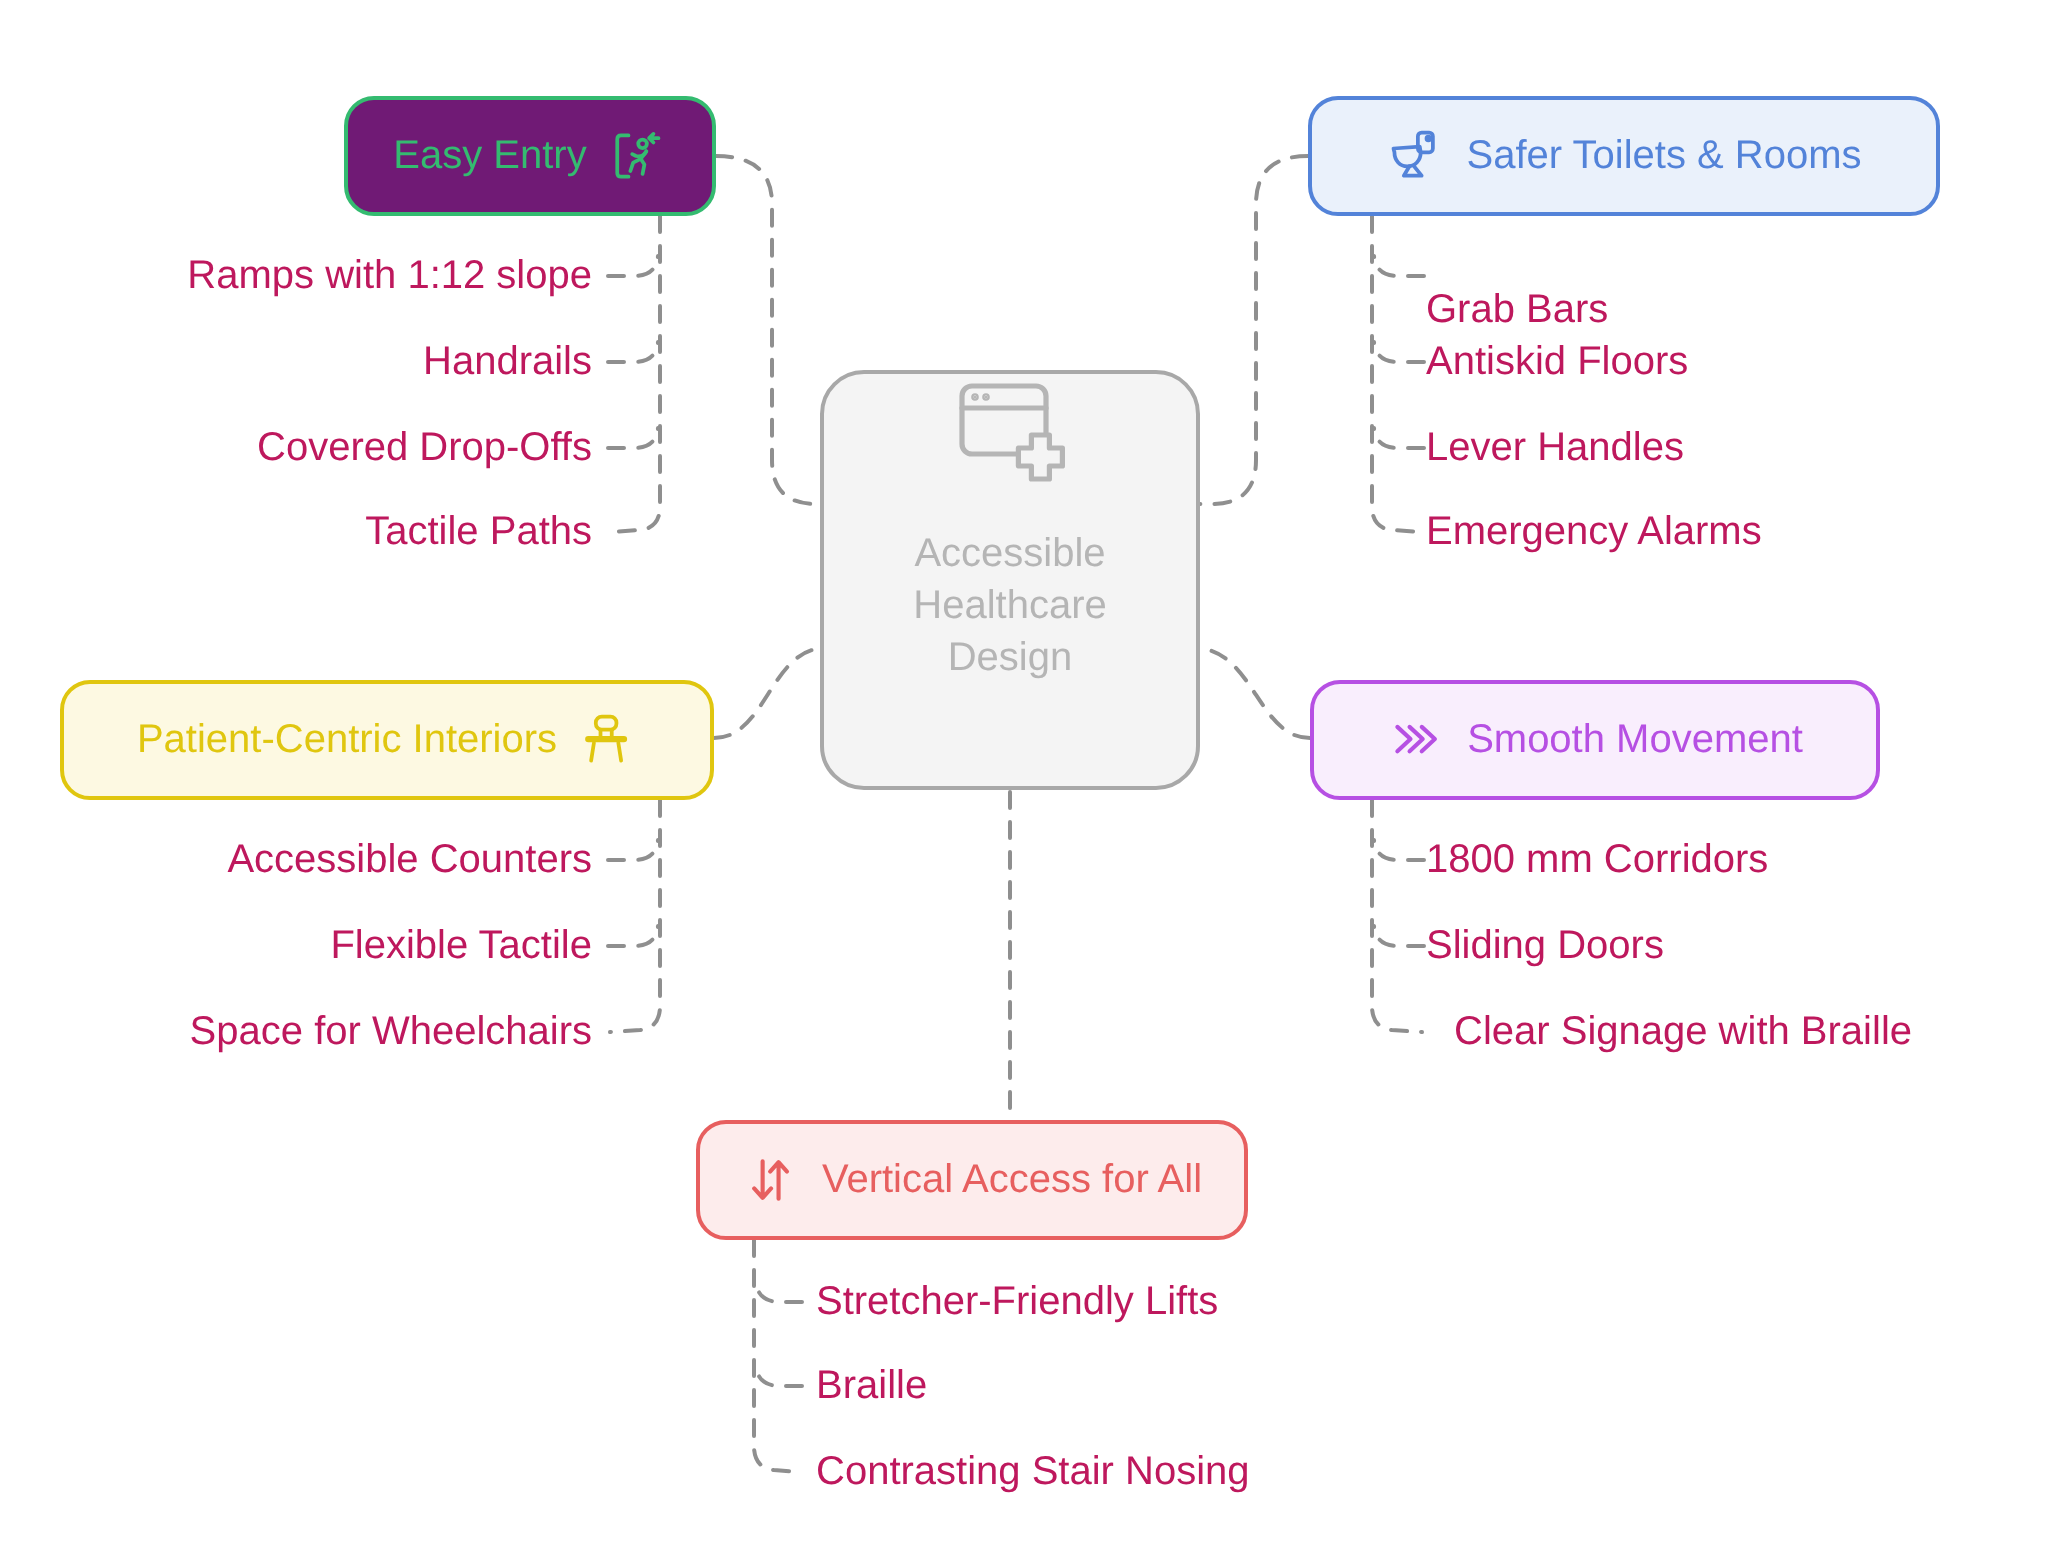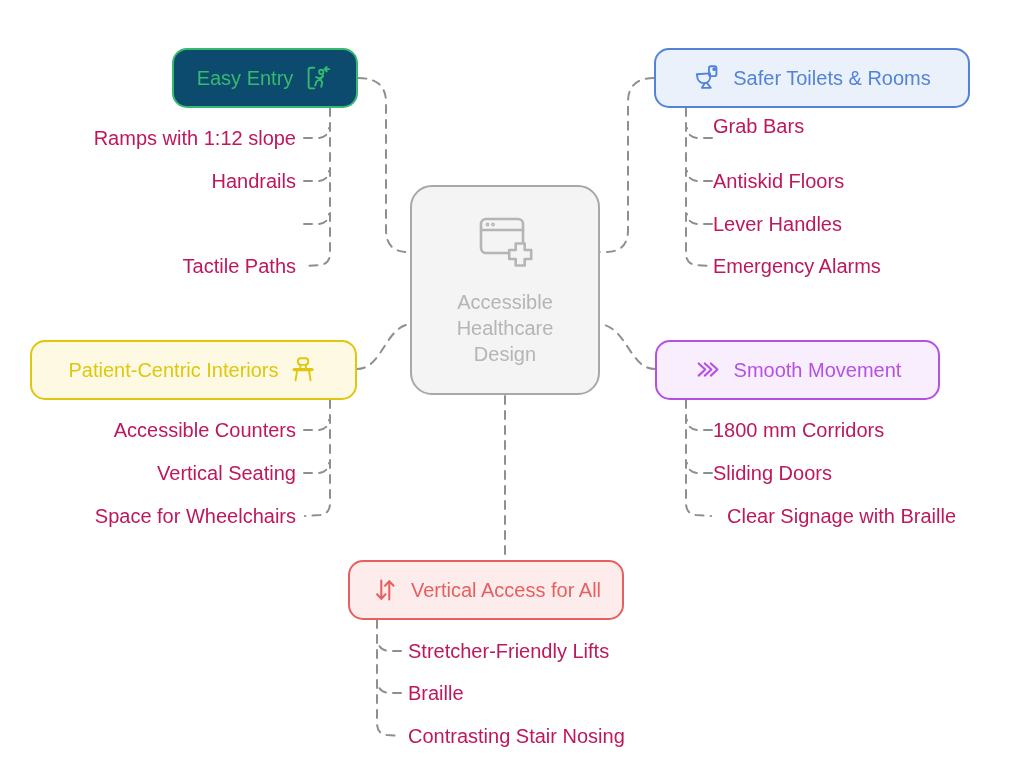--- a/index.html
+++ b/index.html
@@ -25,21 +25,21 @@
     z-index:2;
   }
   .node .icon{display:flex;align-items:center;justify-content:center;}
   .center-node{
     position:absolute;
     left:410px;top:185px;width:190px;height:210px;
     background:#f4f4f4;
     border:2px solid #a8a8a8;
     border-radius:22px;
     box-sizing:border-box;
-    display:flex;flex-direction:column;align-items:center;justify-content:center;
+    display:flex;flex-direction:column;align-items:center;
     gap:10px;
     z-index:2;
   }
   .center-title{
     color:#b5b5b5;
     font-size:20px;line-height:26px;
     text-align:center;
   }
   .item{
     position:absolute;
@@ -99,21 +99,21 @@
         <path d="M 42.7 30.5 h 9 v 6.5 h 6.5 v 9 h -6.5 v 6.5 h -9 v -6.5 h -6.5 v -9 h 6.5 Z" fill="#f4f4f4"></path>
       </svg>
     </span>
     <div class="center-title">
       <div>Accessible</div>
       <div>Healthcare</div>
       <div>Design</div>
     </div>
   </div>
 
-  <div class="node" style="left: 172px; top: 48px; width: 186px; border-color: rgb(52, 187, 112); background: #0c4a6e; color: rgb(52, 187, 112);">
+  <div class="node" style="left: 172px; top: 48px; width: 186px; border-color: rgb(52, 187, 112); background: #701a75; color: rgb(52, 187, 112);">
     <span>Easy Entry</span>
     <span class="icon">
       <svg width="30" height="30" viewBox="0 0 32 32" fill="none" stroke="currentColor" stroke-width="2" stroke-linecap="round" stroke-linejoin="round">
         <path d="M 12 5 H 8 Q 6 5 6 7 V 25 Q 6 27 8 27 H 12"></path>
         <circle cx="19.5" cy="9.5" r="2.3"></circle>
         <path d="M 28 6.5 L 23 6.5 M 25.3 4.2 L 23 6.5 L 25.3 8.8"></path>
         <path d="M 21.5 13.5 C 20.5 15.5 18.5 16.5 16 16 L 14 15"></path>
         <path d="M 21.5 13.5 L 18.5 17.5 L 20.5 20.5 L 19.5 25.5"></path>
         <path d="M 18.5 17.5 L 14.5 19.5 L 13 24"></path>
       </svg>
@@ -160,29 +160,30 @@
       <svg width="30" height="30" viewBox="0 0 32 32" fill="none" stroke="currentColor" stroke-width="2.2" stroke-linecap="round" stroke-linejoin="round">
         <path d="M 19.5 26 V 7 M 15 11.5 L 19.5 6.5 L 24 11.5"></path>
         <path d="M 11 6 V 25 M 6.5 20.5 L 11 25.5 L 15.5 20.5"></path>
       </svg>
     </span>
     <span>Vertical Access for All</span>
   </div>
 
   <div class="item r-align" style="top:124px;">Ramps with 1:12 slope</div>
   <div class="item r-align" style="top:167px;">Handrails</div>
+  <div class="item r-align" style="top:210px;">Covered Drop-Offs</div>
   <div class="item r-align" style="top:252px;">Tactile Paths</div>
 
-  <div class="item l-align" style="top:112px;">Grab Bars</div>
+  <div class="item l-align" style="top:141px;">Grab Bars</div>
   <div class="item l-align" style="top:167px;">Antiskid Floors</div>
   <div class="item l-align" style="top:210px;">Lever Handles</div>
   <div class="item l-align" style="top:252px;">Emergency Alarms</div>
 
   <div class="item r-align" style="top:416px;">Accessible Counters</div>
-  <div class="item r-align" style="top:459px;">Vertical Seating</div>
+  <div class="item r-align" style="top:459px;">Flexible Tactile</div>
   <div class="item r-align" style="top:502px;">Space for Wheelchairs</div>
 
   <div class="item l-align" style="top:416px;">1800 mm Corridors</div>
   <div class="item l-align" style="top:459px;">Sliding Doors</div>
   <div class="item l-align" style="top:502px;margin-left:14px;">Clear Signage with Braille</div>
 
   <div class="item b-align" style="top:637px;">Stretcher-Friendly Lifts</div>
   <div class="item b-align" style="top:679px;">Braille</div>
   <div class="item b-align" style="top:722px;">Contrasting Stair Nosing</div>
 

